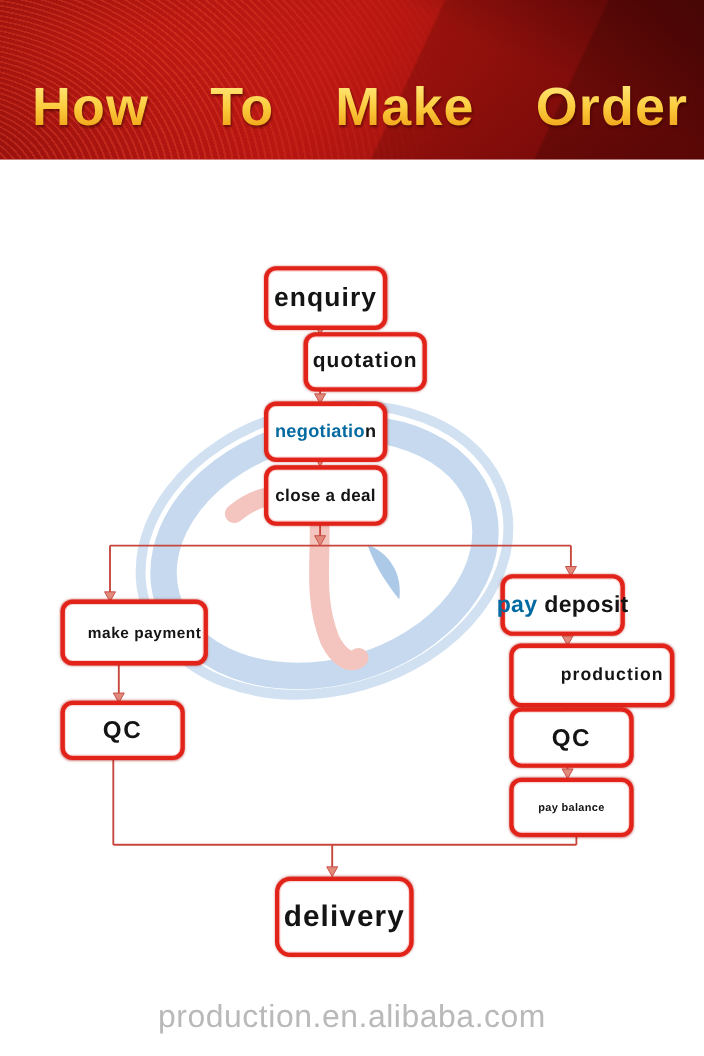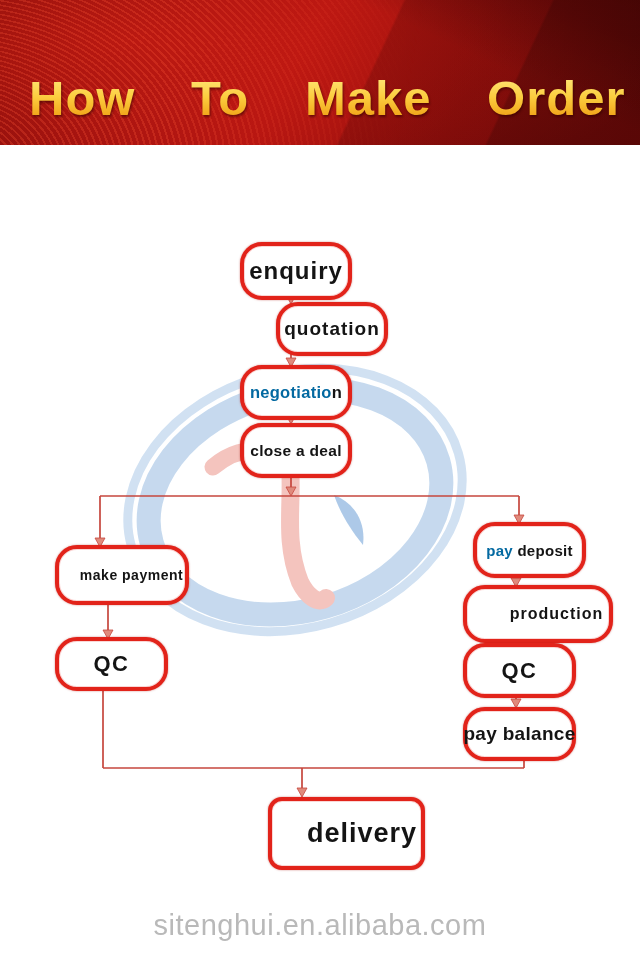--- a/index.html
+++ b/index.html
@@ -32,21 +32,21 @@
     position:absolute;left:29px;bottom:19px;
     font-size:49px;font-weight:bold;letter-spacing:1px;word-spacing:41px;white-space:nowrap;
     background:linear-gradient(#ffe87c 8%, #fccd3f 48%, #ee9a10 92%);
     -webkit-background-clip:text;background-clip:text;color:transparent;
     filter:drop-shadow(1px 2px 1px rgba(50,0,0,.55));
   }
   
   .canvas{position:absolute;left:0;top:197px;width:640px;height:763px;}
   .layer{position:absolute;left:0;top:0;}
   .node{
-    position:absolute;background:#ffffff;border:4px solid #e2231a;border-radius:22px;
+    position:absolute;background:#ffffff;border:4px solid #e2231a;border-radius:11px;
     display:flex;align-items:center;justify-content:center;
     font-weight:bold;color:#141414;white-space:nowrap;
     box-shadow:0 0 2px rgba(170,25,18,.55), inset 0 0 0 1px rgba(226,35,26,.18);
   }
   .blue{color:#0369a1;}
   .dark{color:#141414;}
   .footer-url{
     position:absolute;left:0;top:712px;width:640px;text-align:center;
     font-size:29px;font-weight:400;color:#b9b9b9;letter-spacing:.5px;
   }
@@ -124,36 +124,36 @@
     </div>
 
     <div class="node" style="left:55px;top:348px;width:107px;height:52px;font-size:14px;letter-spacing:.5px;padding-left:19px;">
       <span>make payment</span>
     </div>
 
     <div class="node" style="left:55px;top:440px;width:105px;height:46px;font-size:22px;letter-spacing:1.5px;">
       <span>QC</span>
     </div>
 
-    <div class="node" style="left:473px;top:325px;width:105px;height:48px;font-size:15px;letter-spacing:.3px;">
+    <div class="node" style="left:455px;top:325px;width:105px;height:48px;font-size:21px;letter-spacing:.3px;">
       <span><span class="blue">pay</span><span class="dark"> deposit</span></span>
     </div>
 
     <div class="node" style="left:463px;top:388px;width:105px;height:50px;font-size:16px;letter-spacing:1px;padding-left:37px;">
       <span>production</span>
     </div>
 
     <div class="node" style="left:463px;top:446px;width:105px;height:47px;font-size:22px;letter-spacing:1.5px;">
       <span>QC</span>
     </div>
 
-    <div class="node" style="left:463px;top:510px;width:105px;height:46px;font-size:19px;letter-spacing:.3px;">
+    <div class="node" style="left:463px;top:510px;width:105px;height:46px;font-size:10px;letter-spacing:.3px;">
       <span>pay balance</span>
     </div>
 
-    <div class="node" style="left:268px;top:600px;width:118px;height:65px;font-size:27px;letter-spacing:1px;border-radius:14px;padding-left:31px;">
+    <div class="node" style="left:250px;top:600px;width:118px;height:65px;font-size:27px;letter-spacing:1px;border-radius:14px;">
       <span>delivery</span>
     </div>
 
-    <div class="footer-url">sitenghui.en.alibaba.com</div>
+    <div class="footer-url">production.en.alibaba.com</div>
   </div>
 
 </div>
 
 </body></html>

